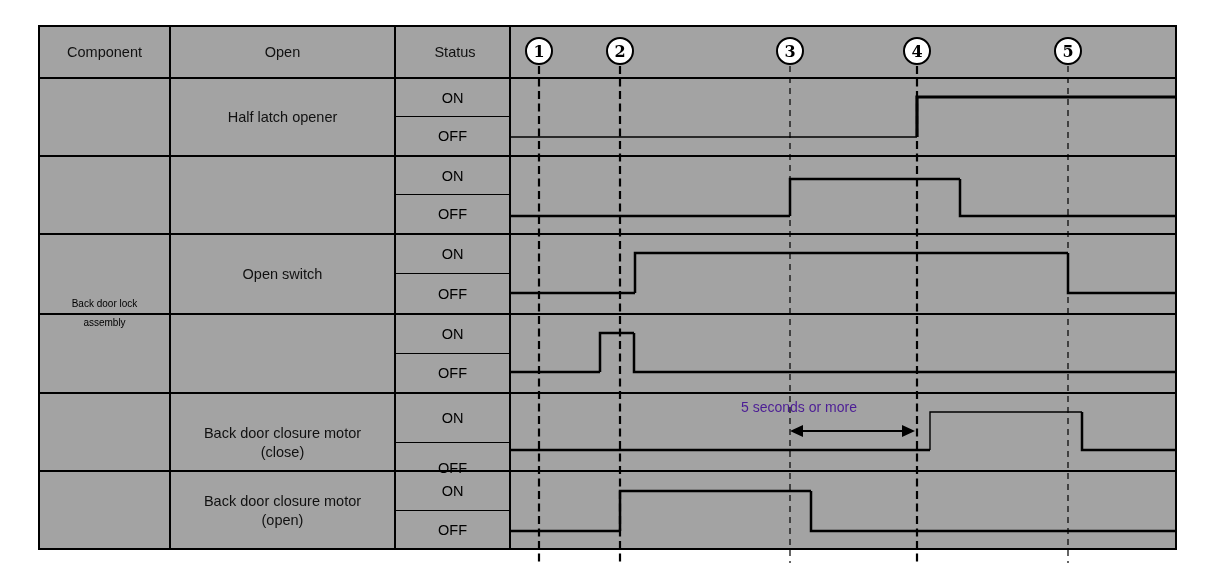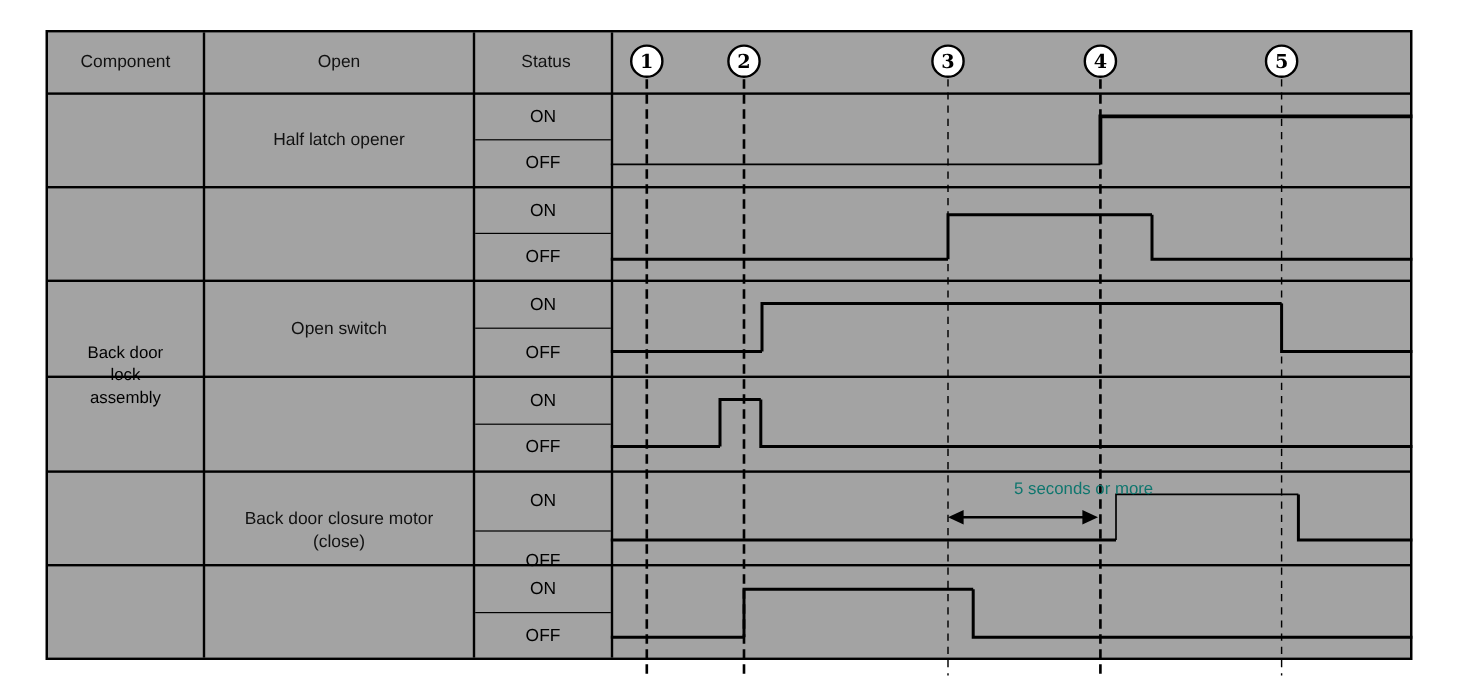--- a/index.html
+++ b/index.html
@@ -15,29 +15,29 @@
   .part-cell{position:absolute;left:131px;width:223px;top:0;bottom:0;
              display:flex;align-items:center;justify-content:center;text-align:center;}
   .part-label{width:160px;font-size:14.5px;line-height:19px;color:#111;}
   .status-cell{position:absolute;left:356px;width:113px;top:0;bottom:0;}
   .status-on{position:absolute;left:0;right:0;top:0;height:50%;border-bottom:1.5px solid #000;
              box-sizing:border-box;display:flex;align-items:center;justify-content:center;font-size:14.5px;text-align:right;}
   .status-off{position:absolute;left:0;right:0;bottom:0;height:50%;
               display:flex;align-items:center;justify-content:center;font-size:14.5px;text-align:center;}
   .component-cell{position:absolute;left:0;width:129px;top:50px;bottom:0;
                   display:flex;align-items:center;justify-content:center;text-align:center;}
-  .component-label{width:80px;font-size:14px;line-height:19px;}
+  .component-label{width:80px;font-size:10px;line-height:19px;}
 
   
   #timing-svg{position:absolute;left:0;top:0;z-index:5;pointer-events:none;}
   .marker{position:absolute;top:37px;width:28px;height:28px;border:2.5px solid #000;border-radius:50%;
           box-sizing:border-box;background:#fff;z-index:6;
           display:flex;align-items:center;justify-content:center;
           font-family:"DejaVu Serif","Liberation Serif",serif;font-weight:bold;font-size:16px;}
-  .annotation{position:absolute;z-index:6;font-size:14px;color:#0f766e;text-align:right;white-space:nowrap;}
+  .annotation{position:absolute;z-index:6;font-size:14px;color:#4c1d95;text-align:left;white-space:nowrap;}
 </style>
 </head>
 <body>
 
 <svg id="timing-svg" width="1216" height="582" viewBox="0 0 1216 582">
     <path d="M 539 66 V 563" stroke="#000000" fill="none" stroke-width="2.2" stroke-linecap="butt" stroke-linejoin="miter" stroke-dasharray="8 4.5"></path>
     <path d="M 620 66 V 563" stroke="#000000" fill="none" stroke-width="2.2" stroke-linecap="butt" stroke-linejoin="miter" stroke-dasharray="8 4.5"></path>
     <path d="M 790 66 V 563" stroke="#000000" fill="none" stroke-width="1.2" stroke-linecap="butt" stroke-linejoin="miter" stroke-dasharray="6 5"></path>
     <path d="M 917 66 V 563" stroke="#000000" fill="none" stroke-width="2.2" stroke-linecap="butt" stroke-linejoin="miter" stroke-dasharray="8 4.5"></path>
     <path d="M 1068 66 V 563" stroke="#000000" fill="none" stroke-width="1.2" stroke-linecap="butt" stroke-linejoin="miter" stroke-dasharray="6 5"></path>
@@ -128,18 +128,21 @@
   <div class="row" style="top:365px;height:100px">
     <div class="part-cell">
         <span class="part-label">Back door closure motor (close)</span>
       </div>
     <div class="status-cell">
       <div class="status-on">ON</div>
       <div class="status-off">OFF</div>
     </div>
   </div>
   <div class="row" style="top:443px;height:79px">
+    <div class="part-cell">
+        <span class="part-label">Back door closure motor (open)</span>
+      </div>
     <div class="status-cell">
       <div class="status-on">ON</div>
       <div class="status-off">OFF</div>
     </div>
   </div>
 </div>
 
 </body></html>

